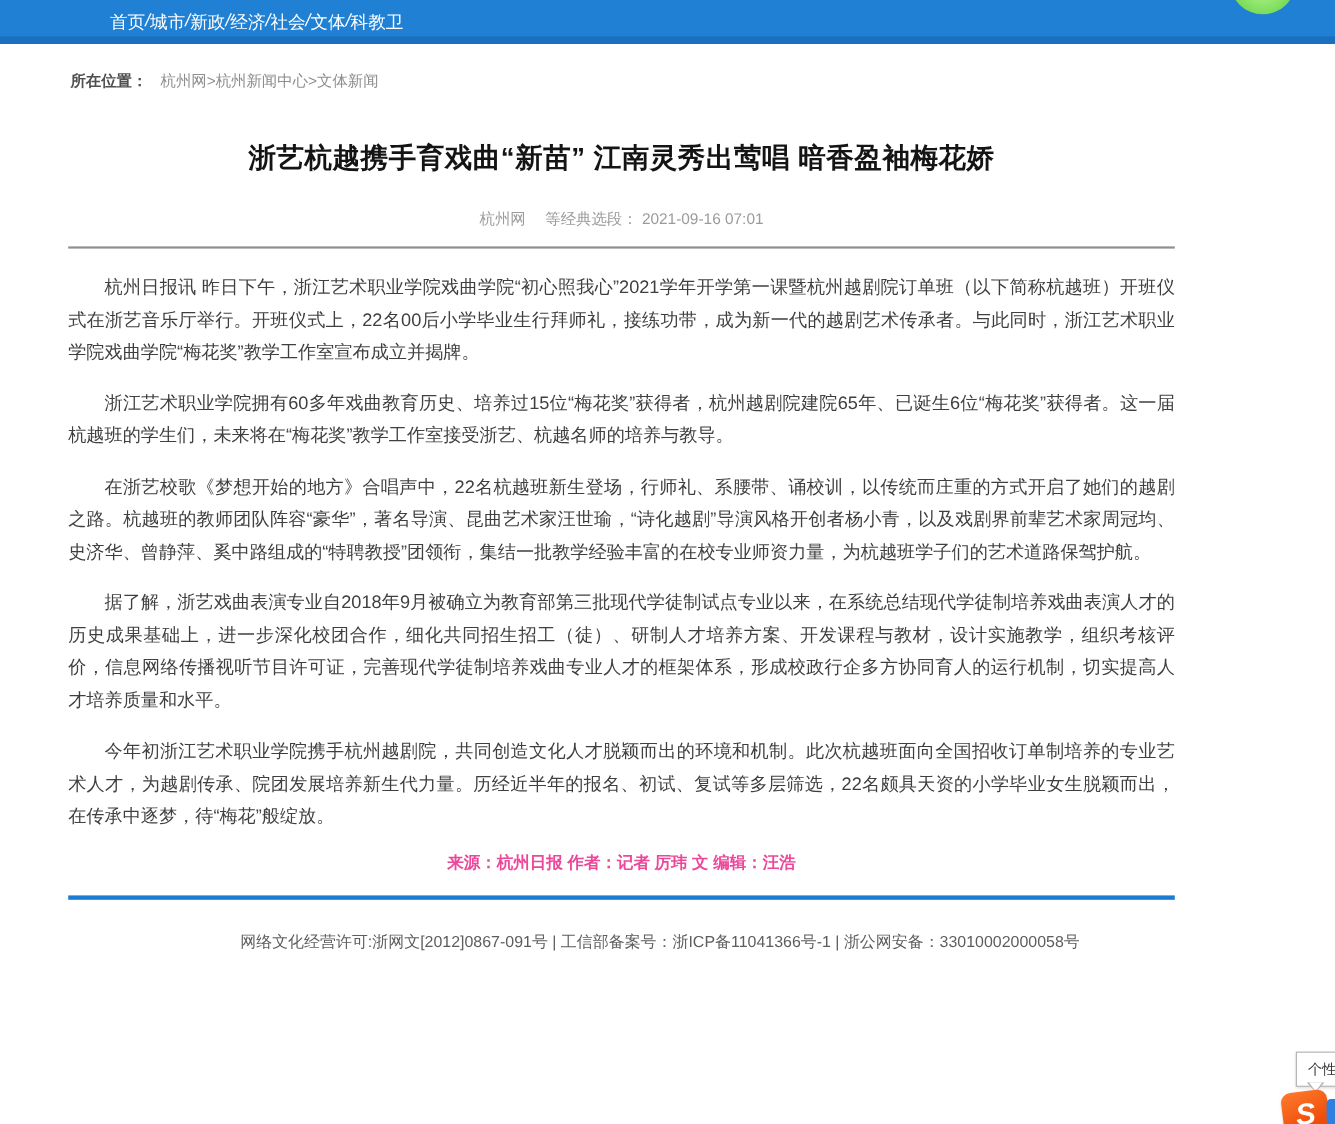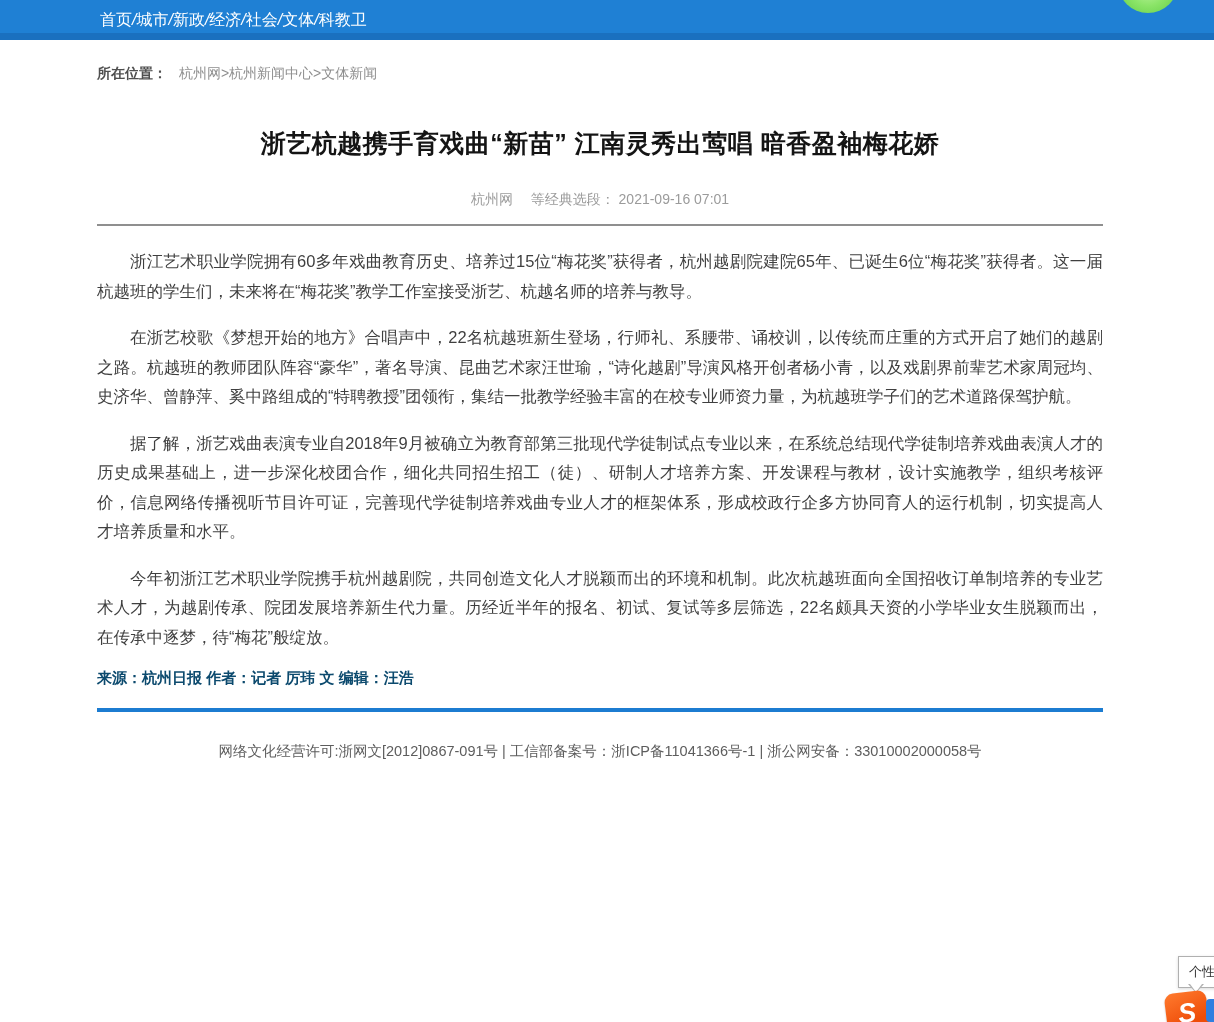--- a/index.html
+++ b/index.html
@@ -40,30 +40,30 @@
   .green-ball {
     position: absolute;
     left: 1118px; top: -47px;
     width: 60px; height: 60px;
     border-radius: 50%;
     background: radial-gradient(circle at 50% 55%, #c4f5a6 0%, #8ae467 45%, #55c43c 100%);
   }
 
   
   .breadcrumb {
-    margin: 25px 0 0 97px;
+    margin: 25px 0 0 64px;
     font-size: 14px;
     height: 18px;
   }
   .bc-label { color: #4f4f4f; font-weight: bold; }
   .bc-path  { color: #8e8e8e; margin-left: 8px; cursor: pointer; }
 
   
   .content {
-    margin-left: 97px;
+    margin-left: 62px;
     width: 1006px;
   }
   .article-title {
     margin-top: 44px;
     text-align: center;
     font-size: 25px;
     font-weight: bold;
     color: #141414;
     letter-spacing: 0.5px;
   }
@@ -84,24 +84,24 @@
   .article-body p {
     font-size: 16.5px;
     line-height: 29.5px;
     color: #3f3f3f;
     text-indent: 2em;
     text-align: justify;
     margin-bottom: 17px;
   }
   .byline {
     margin-top: 5px;
-    text-align: left;
+    text-align: center;
     font-size: 15px;
     font-weight: bold;
-    color: #0c4a6e;
+    color: #ec4899;
   }
   .blue-divider {
     margin-top: 20px;
     height: 4px;
     background: #1c7cd1;
   }
 
   
   .footer {
     margin-left: 97px;
@@ -198,20 +198,21 @@
     <div class="article-meta">
       <span>杭州网</span>
       <span class="m-sep"></span>
       <span>等经典选段：</span>
       <span>2021-09-16 07:01</span>
     </div>
 
     <hr class="meta-divider">
 
     <article class="article-body">
+      <p>杭州日报讯 昨日下午，浙江艺术职业学院戏曲学院“初心照我心”2021学年开学第一课暨杭州越剧院订单班（以下简称杭越班）开班仪式在浙艺音乐厅举行。开班仪式上，22名00后小学毕业生行拜师礼，接练功带，成为新一代的越剧艺术传承者。与此同时，浙江艺术职业学院戏曲学院“梅花奖”教学工作室宣布成立并揭牌。</p>
       <p>浙江艺术职业学院拥有60多年戏曲教育历史、培养过15位“梅花奖”获得者，杭州越剧院建院65年、已诞生6位“梅花奖”获得者。这一届杭越班的学生们，未来将在“梅花奖”教学工作室接受浙艺、杭越名师的培养与教导。</p>
       <p>在浙艺校歌《梦想开始的地方》合唱声中，22名杭越班新生登场，行师礼、系腰带、诵校训，以传统而庄重的方式开启了她们的越剧之路。杭越班的教师团队阵容“豪华”，著名导演、昆曲艺术家汪世瑜，“诗化越剧”导演风格开创者杨小青，以及戏剧界前辈艺术家周冠均、史济华、曾静萍、奚中路组成的“特聘教授”团领衔，集结一批教学经验丰富的在校专业师资力量，为杭越班学子们的艺术道路保驾护航。</p>
       <p>据了解，浙艺戏曲表演专业自2018年9月被确立为教育部第三批现代学徒制试点专业以来，在系统总结现代学徒制培养戏曲表演人才的历史成果基础上，进一步深化校团合作，细化共同招生招工（徒）、研制人才培养方案、开发课程与教材，设计实施教学，组织考核评价，信息网络传播视听节目许可证，完善现代学徒制培养戏曲专业人才的框架体系，形成校政行企多方协同育人的运行机制，切实提高人才培养质量和水平。</p>
       <p>今年初浙江艺术职业学院携手杭州越剧院，共同创造文化人才脱颖而出的环境和机制。此次杭越班面向全国招收订单制培养的专业艺术人才，为越剧传承、院团发展培养新生代力量。历经近半年的报名、初试、复试等多层筛选，22名颇具天资的小学毕业女生脱颖而出，在传承中逐梦，待“梅花”般绽放。</p>
     </article>
 
     <div class="byline">来源：杭州日报  作者：记者 厉玮 文  编辑：汪浩</div>
 
     <div class="blue-divider"></div>
   </div>

